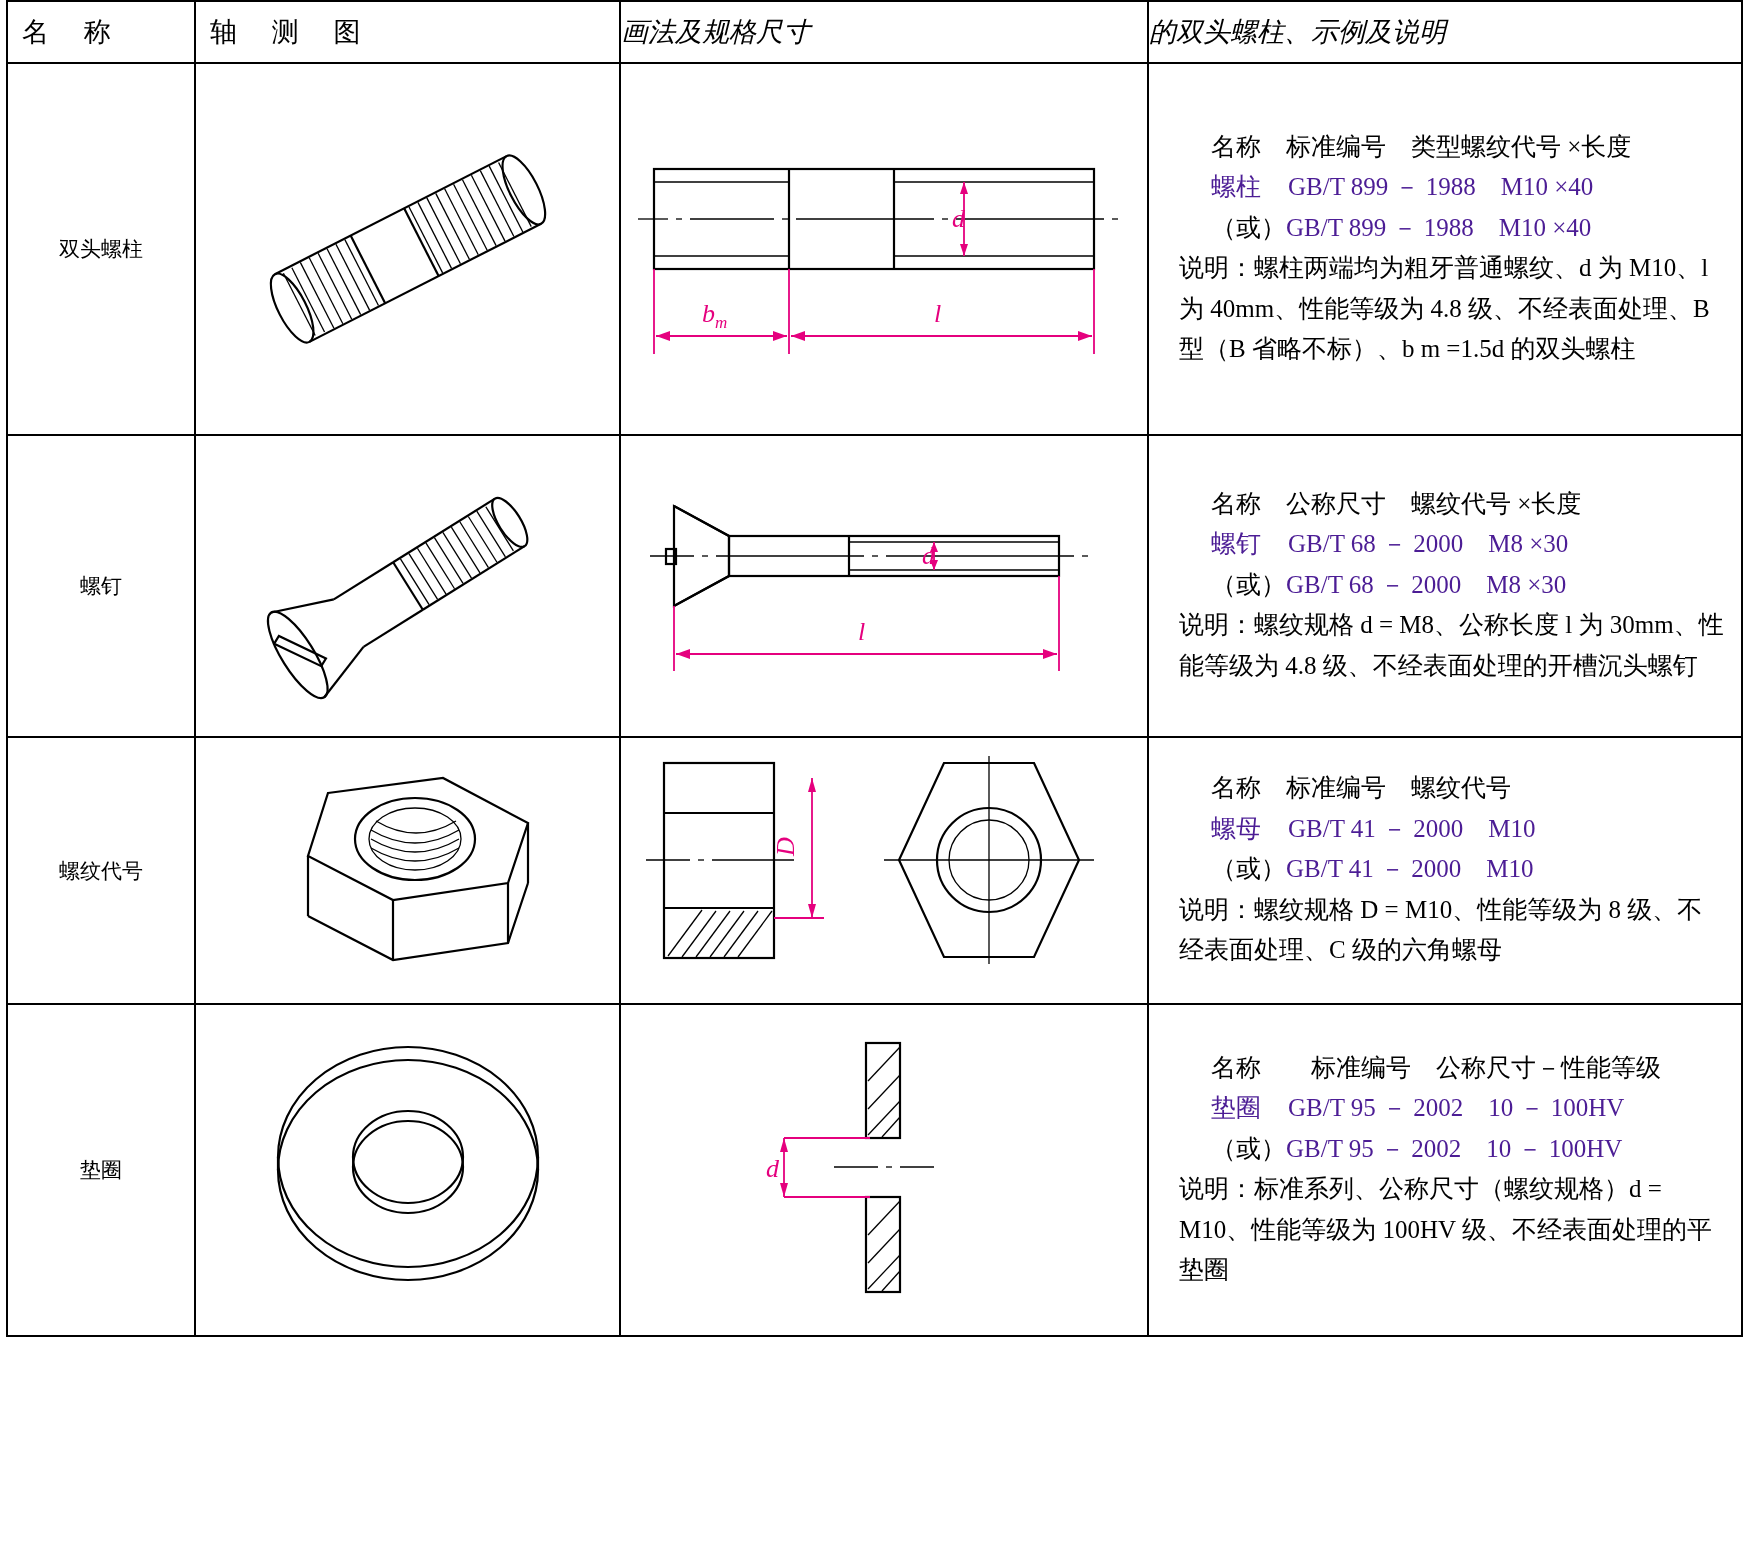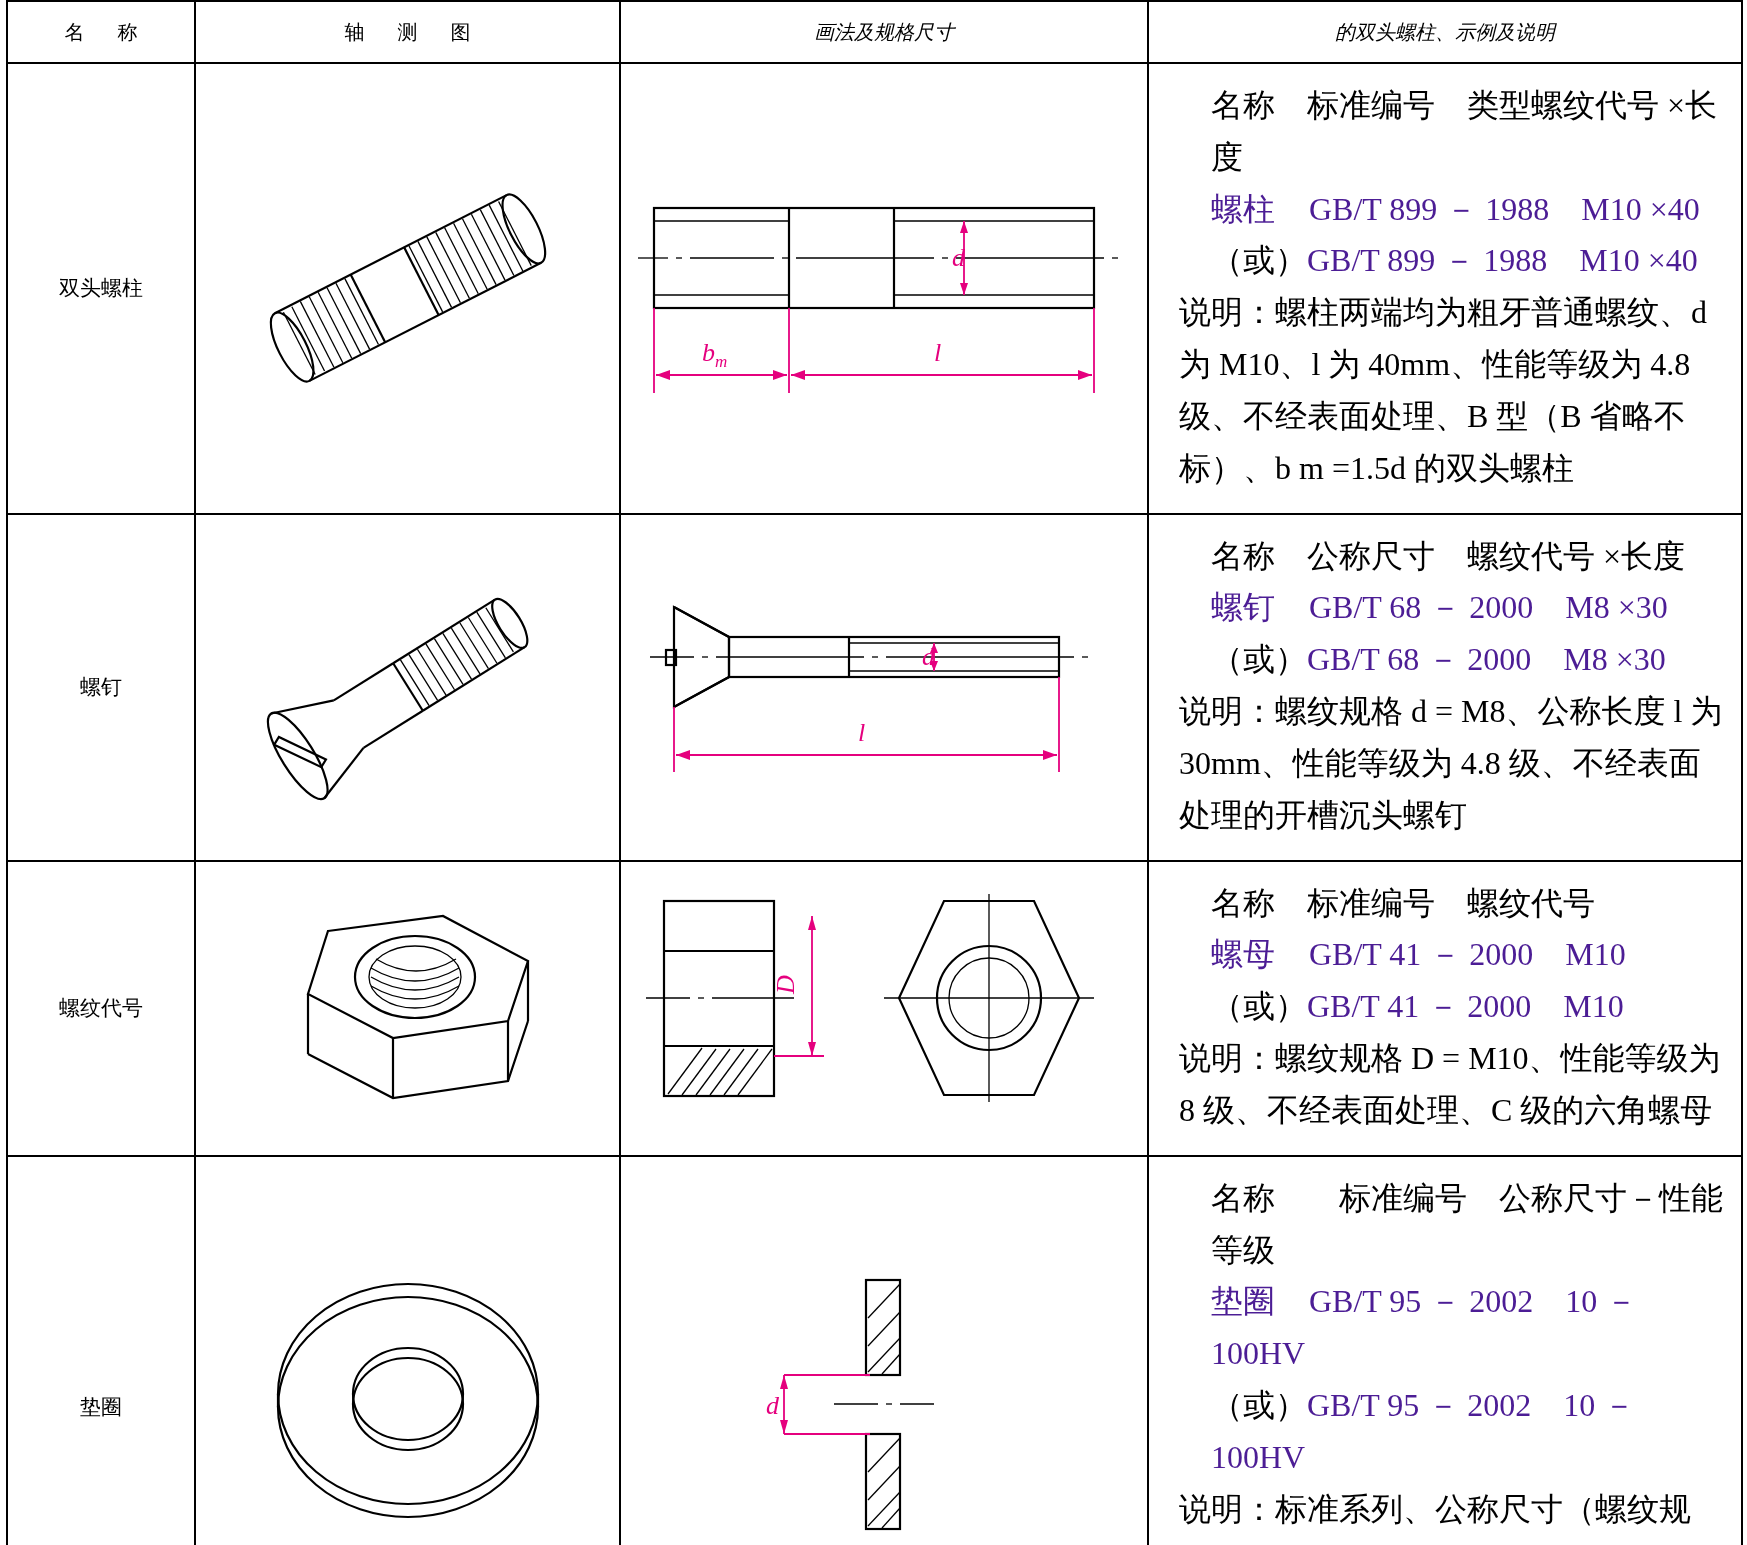--- a/index.html
+++ b/index.html
@@ -20,38 +20,37 @@
     vertical-align:middle;
     padding:0;
   }
   .col-name{width:188px;}
   .col-iso{width:425px;}
   .col-draw{width:528px;}
   .col-mark{width:594px;}
 
   thead td{
     height:60px;
-    text-align:center;
-    font-size:20px;
+    font-size:27px;
     letter-spacing:14px;
     text-indent:14px;
     font-weight:400;
     margin-top:40px;
   }
   thead td.nospace{letter-spacing:0;text-indent:0;font-style:italic;}
 
   .rowname{
     text-align:center;
     font-size:21px;
   }
 
   
   .mark{
     padding:16px 14px 18px 30px;
-    font-size:32px;
+    font-size:25px;
     line-height:1.62;
     text-align:left;
   }
   .mark .ln{white-space:normal;}
   .mark .magenta{color:#4c1d95;}
   .indent{padding-left:32px;}
   .sp{letter-spacing:1px;}
 
   
   .draw{position:relative;height:100%;}

